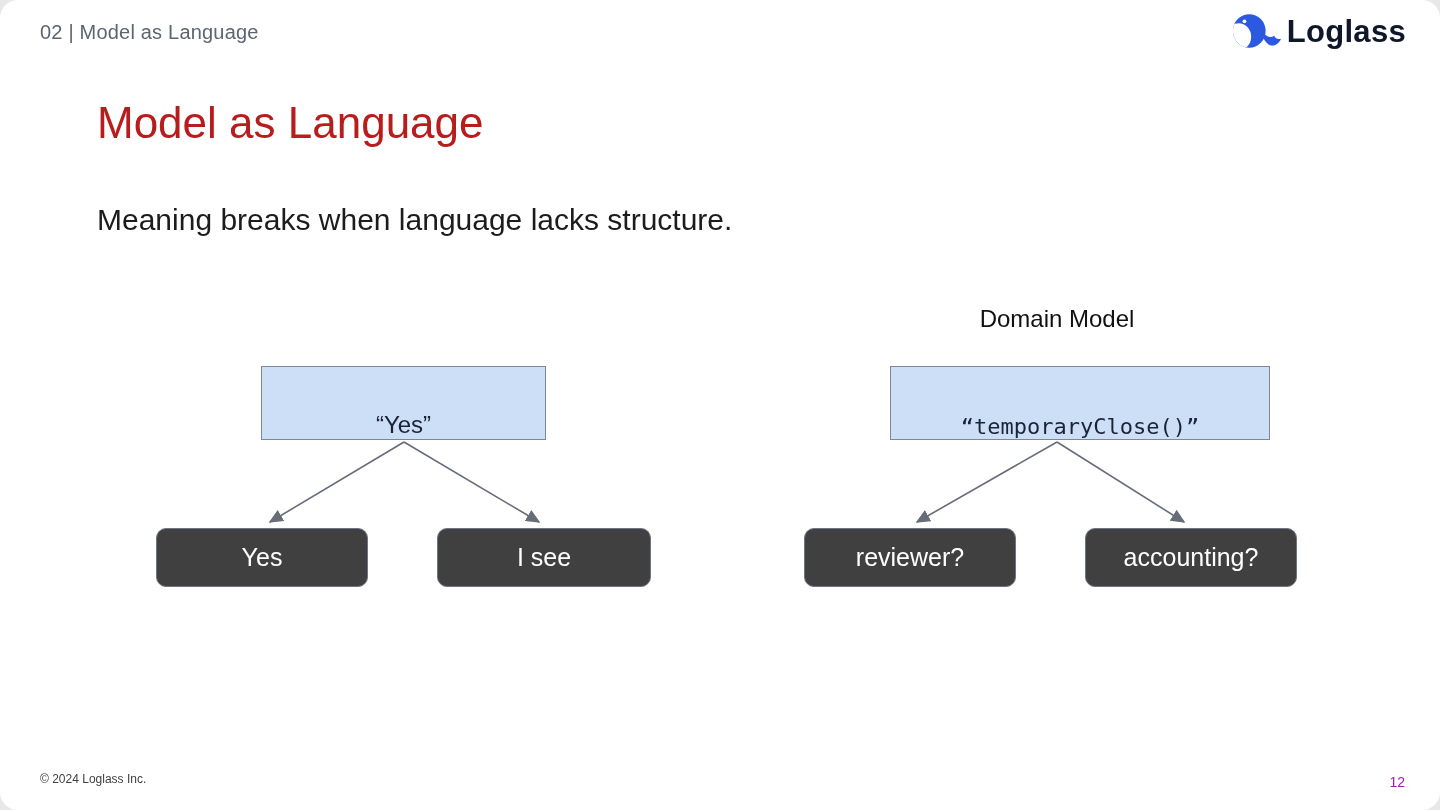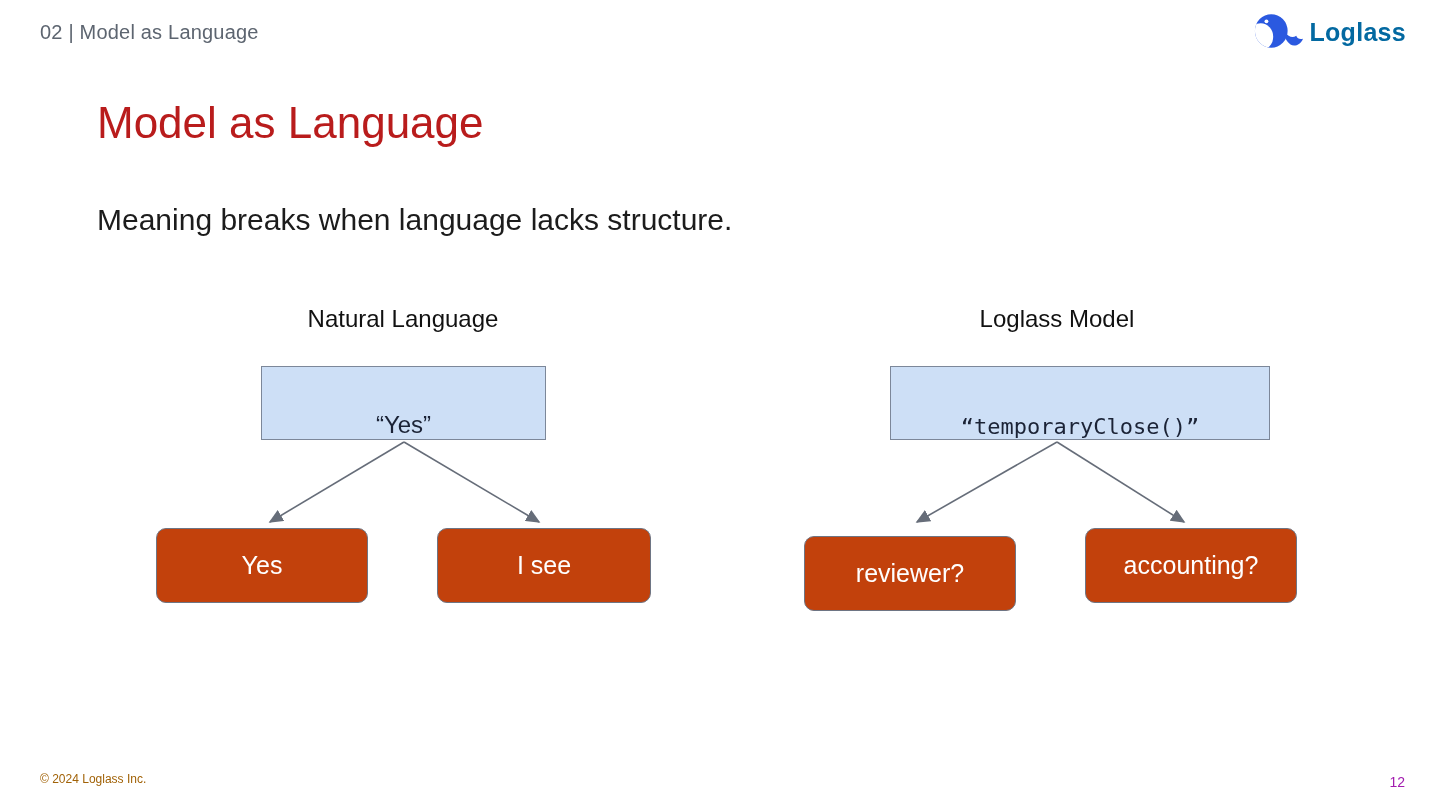--- a/index.html
+++ b/index.html
@@ -1,54 +1,54 @@
 <!DOCTYPE html>
 <html><head>
 <meta charset="utf-8">
 <style>
   html,body{margin:0;padding:0;background:#e8e8e8;}
   .slide{
     position:relative;width:1440px;height:810px;background:#ffffff;
-    font-family:"Liberation Sans","DejaVu Sans",sans-serif;overflow:hidden;
+    font-family:"Liberation Sans","DejaVu Sans",sans-serif;overflow:hidden;border-radius:18px;
   }
   
   .breadcrumb{
     position:absolute;left:40px;top:21px;font-size:20px;color:#5d6570;letter-spacing:.2px;
   }
   .logo{position:absolute;right:34px;top:8px;display:flex;align-items:center;gap:6px;}
-  .logo .wordmark{font-size:25px;font-weight:700;color:#0369a1;letter-spacing:.3px;}
+  .logo .wordmark{font-size:31px;font-weight:700;color:#0f172a;letter-spacing:.3px;}
   
   .title{position:absolute;left:97px;top:98px;font-size:44px;color:#b91c1c;}
   .subtitle{position:absolute;left:97px;top:203px;font-size:30px;color:#1c1c1c;}
   
   .diagram-heading{position:absolute;top:305px;width:330px;text-align:center;font-size:24px;color:#111111;}
   .heading-left{left:238px;}
   .heading-right{left:892px;}
   
   .parent-box{
     position:absolute;top:366px;height:74px;background:#cddff6;border:1px solid #7c8799;
     display:flex;align-items:flex-end;justify-content:center;font-size:24px;color:#1b2336;
     box-sizing:border-box;
   }
   .parent-left{left:261px;width:285px;}
   .parent-right{left:890px;width:380px;}
   .parent-right .label{font-family:"DejaVu Sans Mono","Liberation Mono",monospace;font-size:22px;}
   .child-box{
-    position:absolute;top:528px;height:75px;background:#c2410c;border:1.5px solid #6e7584;
+    position:absolute;top:528px;height:59px;background:#404040;border:1.5px solid #6e7584;
     border-radius:10px;display:flex;align-items:center;justify-content:center;
     font-size:25px;color:#ffffff;box-sizing:border-box;
   }
   .child-l1{left:156px;width:212px;}
   .child-l2{left:437px;width:214px;}
-  .child-r1{left:804px;width:212px;margin-top:8px;}
+  .child-r1{left:804px;width:212px;}
   .child-r2{left:1085px;width:212px;}
   
   .arrows{position:absolute;left:0;top:0;width:1440px;height:810px;pointer-events:none;}
   
-  .copyright{position:absolute;left:40px;top:772px;font-size:12px;color:#a16207;}
+  .copyright{position:absolute;left:40px;top:772px;font-size:12px;color:#404040;}
   .page-number{position:absolute;right:35px;top:774px;font-size:14px;color:#a21caf;}
 </style>
 </head>
 <body>
 
 <div class="slide">
 
   <div class="breadcrumb">02 | Model as Language</div>
 
   <div class="logo">
@@ -65,22 +65,21 @@
         <path d="M22 30c2 3 5 4 8 3-1 3-5 5-8 4z" fill="#2b59e0"></path>
         <path d="M33 24c4 5 8 7 12 4 1 3 4 4 7 3-2 6-9 9-13 6-4-3-7-8-6-13z" fill="#2b59e0"></path>
       </svg>
     </span>
     <span class="wordmark">Loglass</span>
   </div>
 
   <div class="title">Model as Language</div>
   <div class="subtitle">Meaning breaks when language lacks structure.</div>
 
-  <div class="diagram-heading heading-left">Natural Language</div>
-  <div class="diagram-heading heading-right">Loglass Model</div>
+  <div class="diagram-heading heading-right">Domain Model</div>
 
   <div class="parent-box parent-left">
     <span class="label">“Yes”</span>
   </div>
   <div class="parent-box parent-right">
     <span class="label">“temporaryClose()”</span>
   </div>
 
   <div class="child-box child-l1">
     <span>Yes</span>

